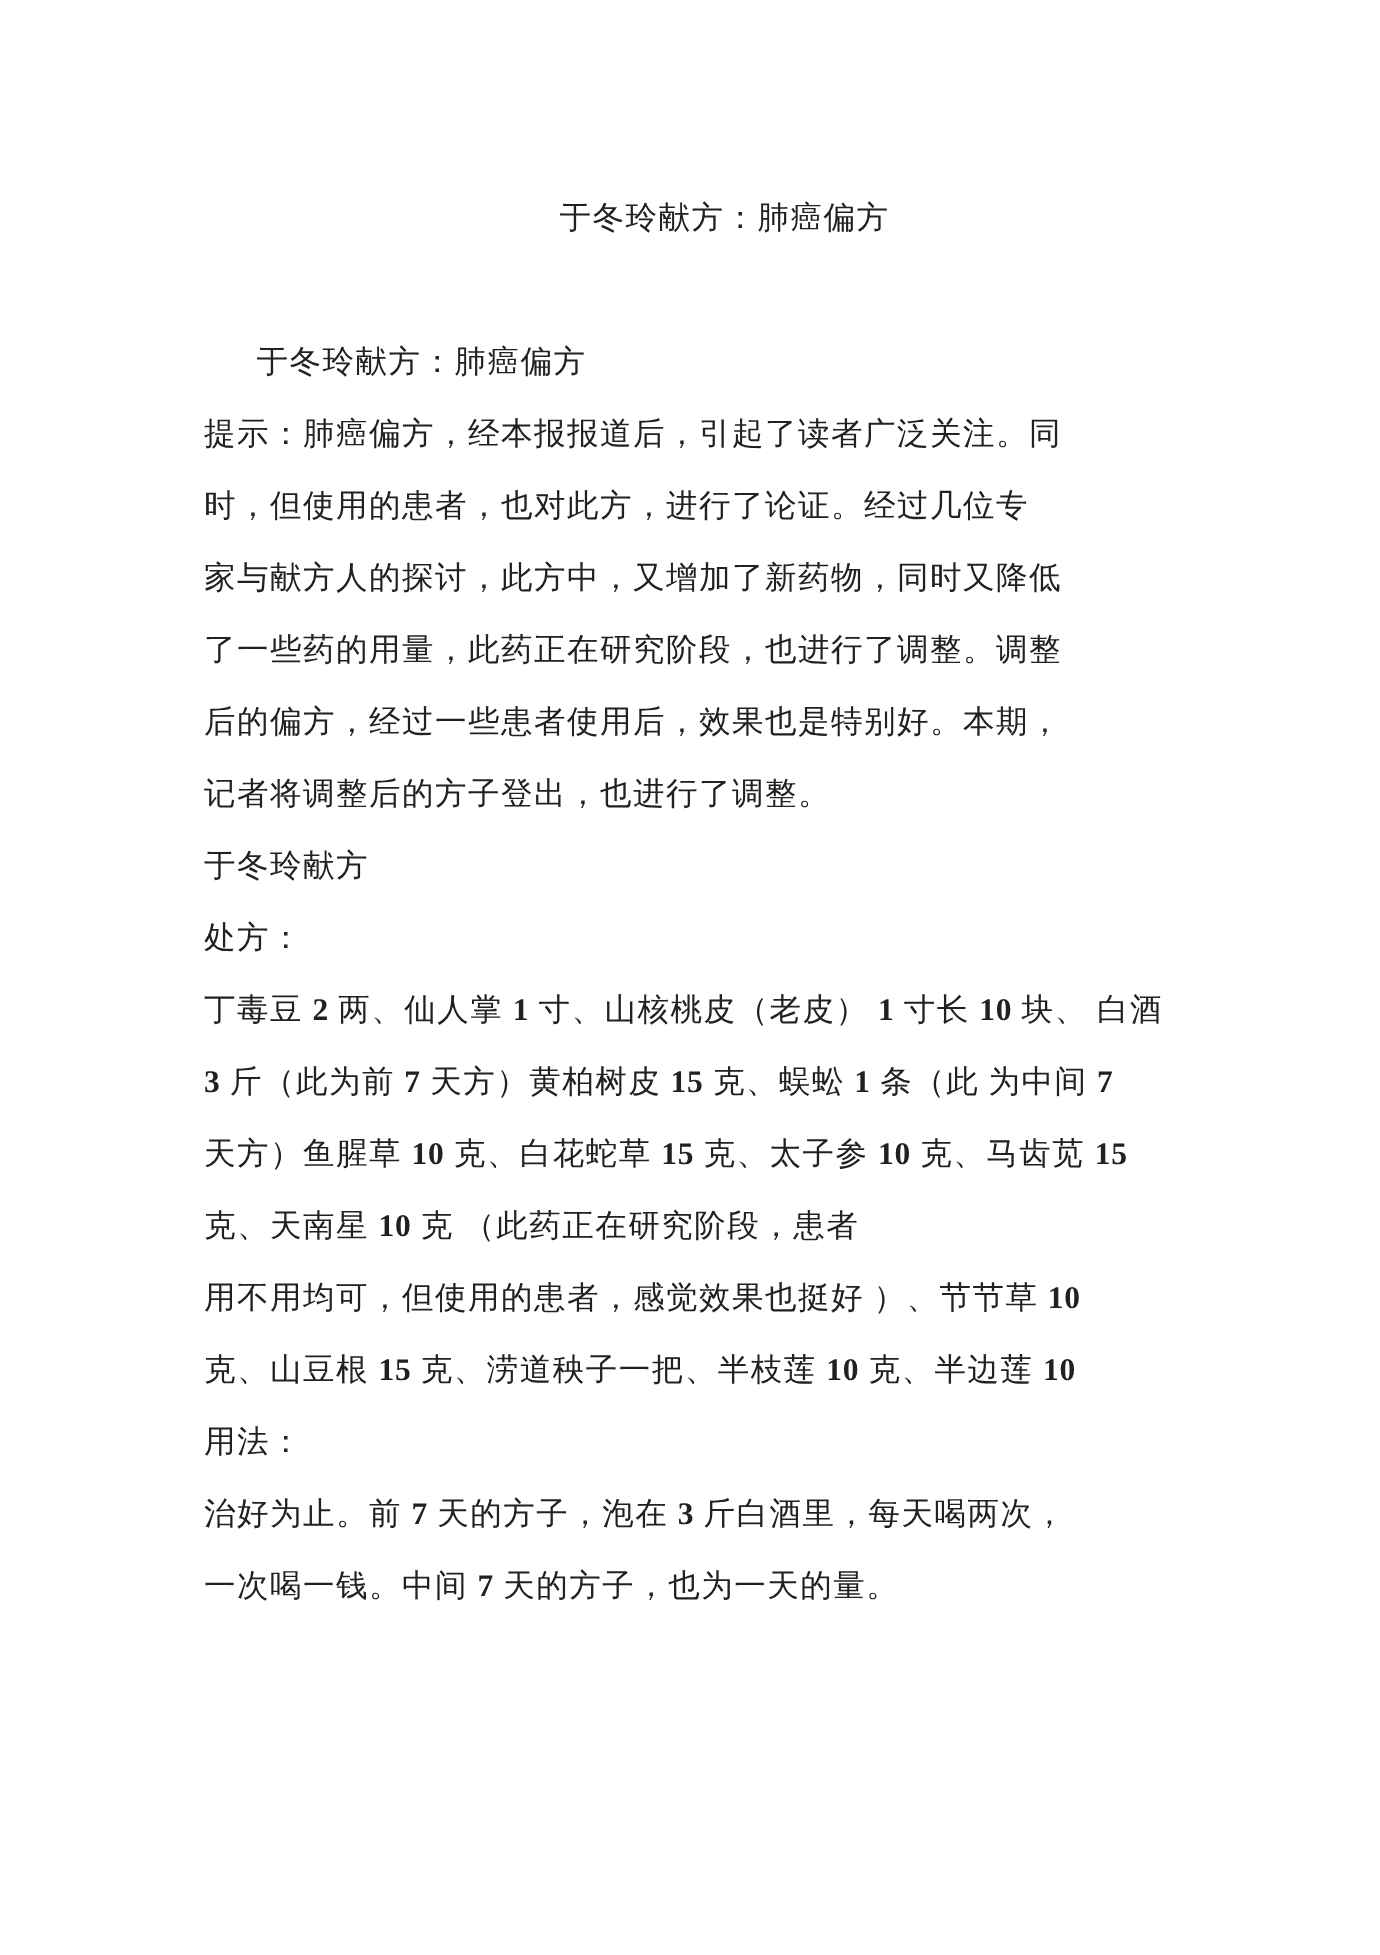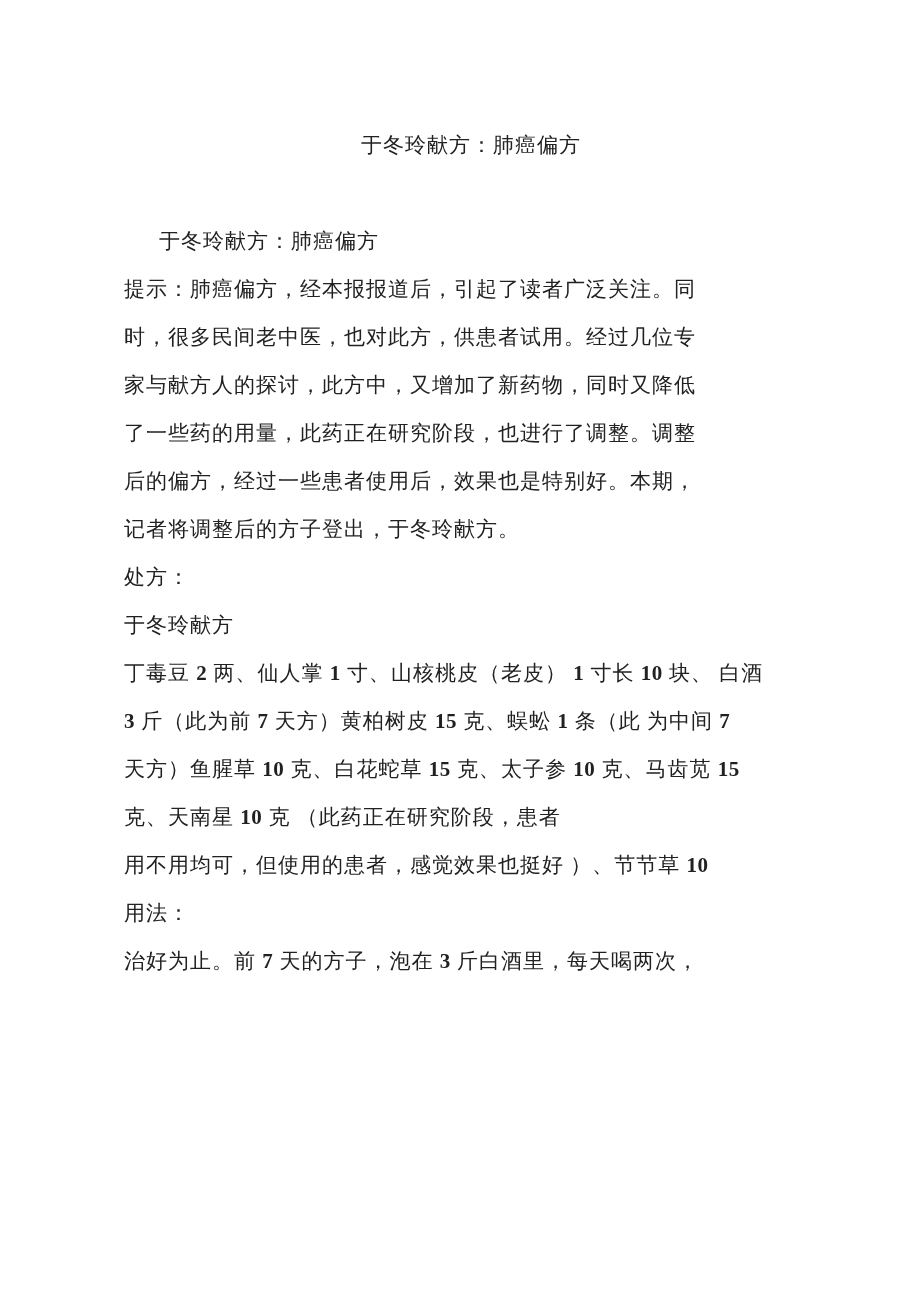--- a/index.html
+++ b/index.html
@@ -13,21 +13,21 @@
     overflow: hidden;
     font-family: "Liberation Serif", "DejaVu Serif", serif;
   }
   .page {
     position: absolute;
     inset: 0;
   }
   .doc {
     position: absolute;
     top: 121px;
-    left: 124px;
+    left: 136px;
     width: 694px;
     font-size: 21px;
     line-height: 48px;
     letter-spacing: 1px;
   }
   .line {
     height: 48px;
     white-space: pre;
   }
   .line b {
@@ -46,28 +46,30 @@
 </style>
 </head>
 <body style="background: rgb(255, 255, 255);">
 
 <div class="page">
   <div class="doc" style="color: rgb(33, 33, 33);">
     <div class="line title-line">于冬玲献方：肺癌偏方</div>
     <div class="line blank-line"></div>
     <div class="line indent">于冬玲献方：肺癌偏方</div>
     <div class="line">提示：肺癌偏方，经本报报道后，引起了读者广泛关注。同</div>
-    <div class="line">时，很多民间老中医，也对此方，供患者试用。经过几位专</div>
+    <div class="line">时，但使用的患者，也对此方，进行了论证。经过几位专</div>
     <div class="line">家与献方人的探讨，此方中，又增加了新药物，同时又降低</div>
     <div class="line">了一些药的用量，此药正在研究阶段，也进行了调整。调整</div>
     <div class="line">后的偏方，经过一些患者使用后，效果也是特别好。本期，</div>
-    <div class="line">记者将调整后的方子登出，于冬玲献方。</div>
+    <div class="line">记者将调整后的方子登出，也进行了调整。</div>
+    <div class="line">于冬玲献方</div>
     <div class="line">处方：</div>
-    <div class="line">于冬玲献方</div>
     <div class="line">丁毒豆 <b>2</b> 两、仙人掌 <b>1</b> 寸、山核桃皮（老皮） <b>1</b> 寸长 <b>10</b> 块、 白酒</div>
     <div class="line"><b>3</b> 斤（此为前 <b>7</b> 天方）黄柏树皮 <b>15</b> 克、蜈蚣 <b>1</b> 条（此 为中间 <b>7</b></div>
     <div class="line">天方）鱼腥草 <b>10</b> 克、白花蛇草 <b>15</b> 克、太子参 <b>10</b> 克、马齿苋 <b>15</b></div>
     <div class="line">克、天南星 <b>10</b> 克 （此药正在研究阶段，患者</div>
     <div class="line">用不用均可，但使用的患者，感觉效果也挺好 ）、节节草 <b>10</b></div>
+    <div class="line">克、山豆根 <b>15</b> 克、涝道秧子一把、半枝莲 <b>10</b> 克、半边莲 <b>10</b></div>
     <div class="line">用法：</div>
     <div class="line">治好为止。前 <b>7</b> 天的方子，泡在 <b>3</b> 斤白酒里，每天喝两次，</div>
+    <div class="line">一次喝一钱。中间 <b>7</b> 天的方子，也为一天的量。</div>
   </div>
 </div>
 
 </body></html>

